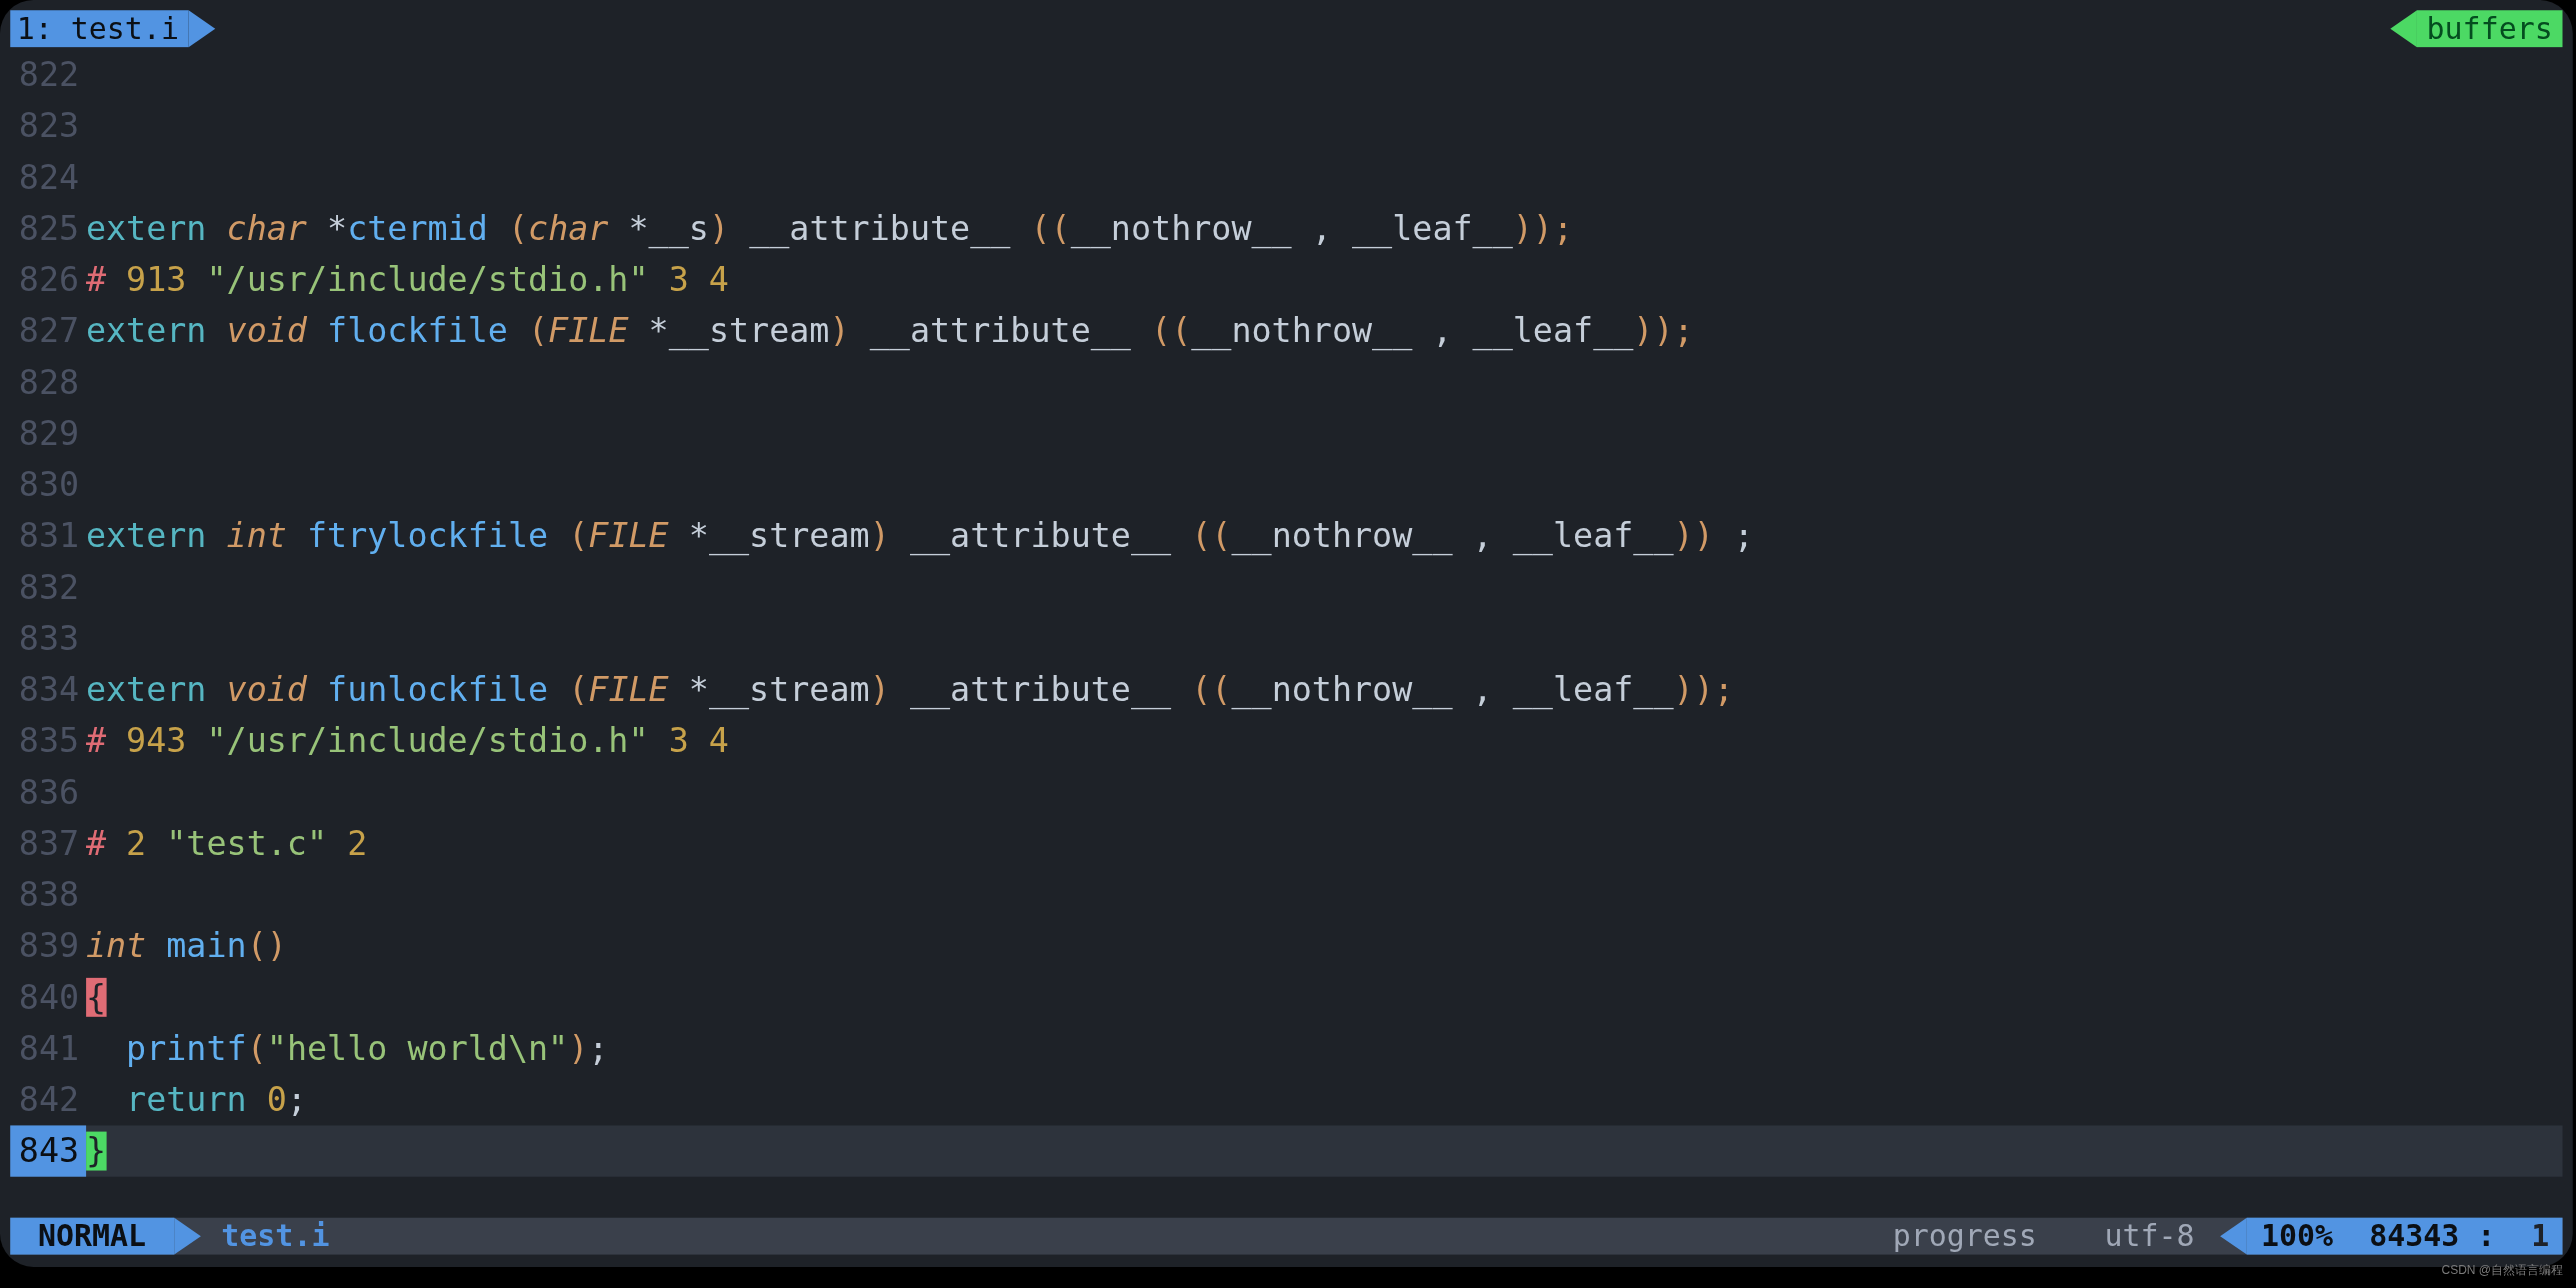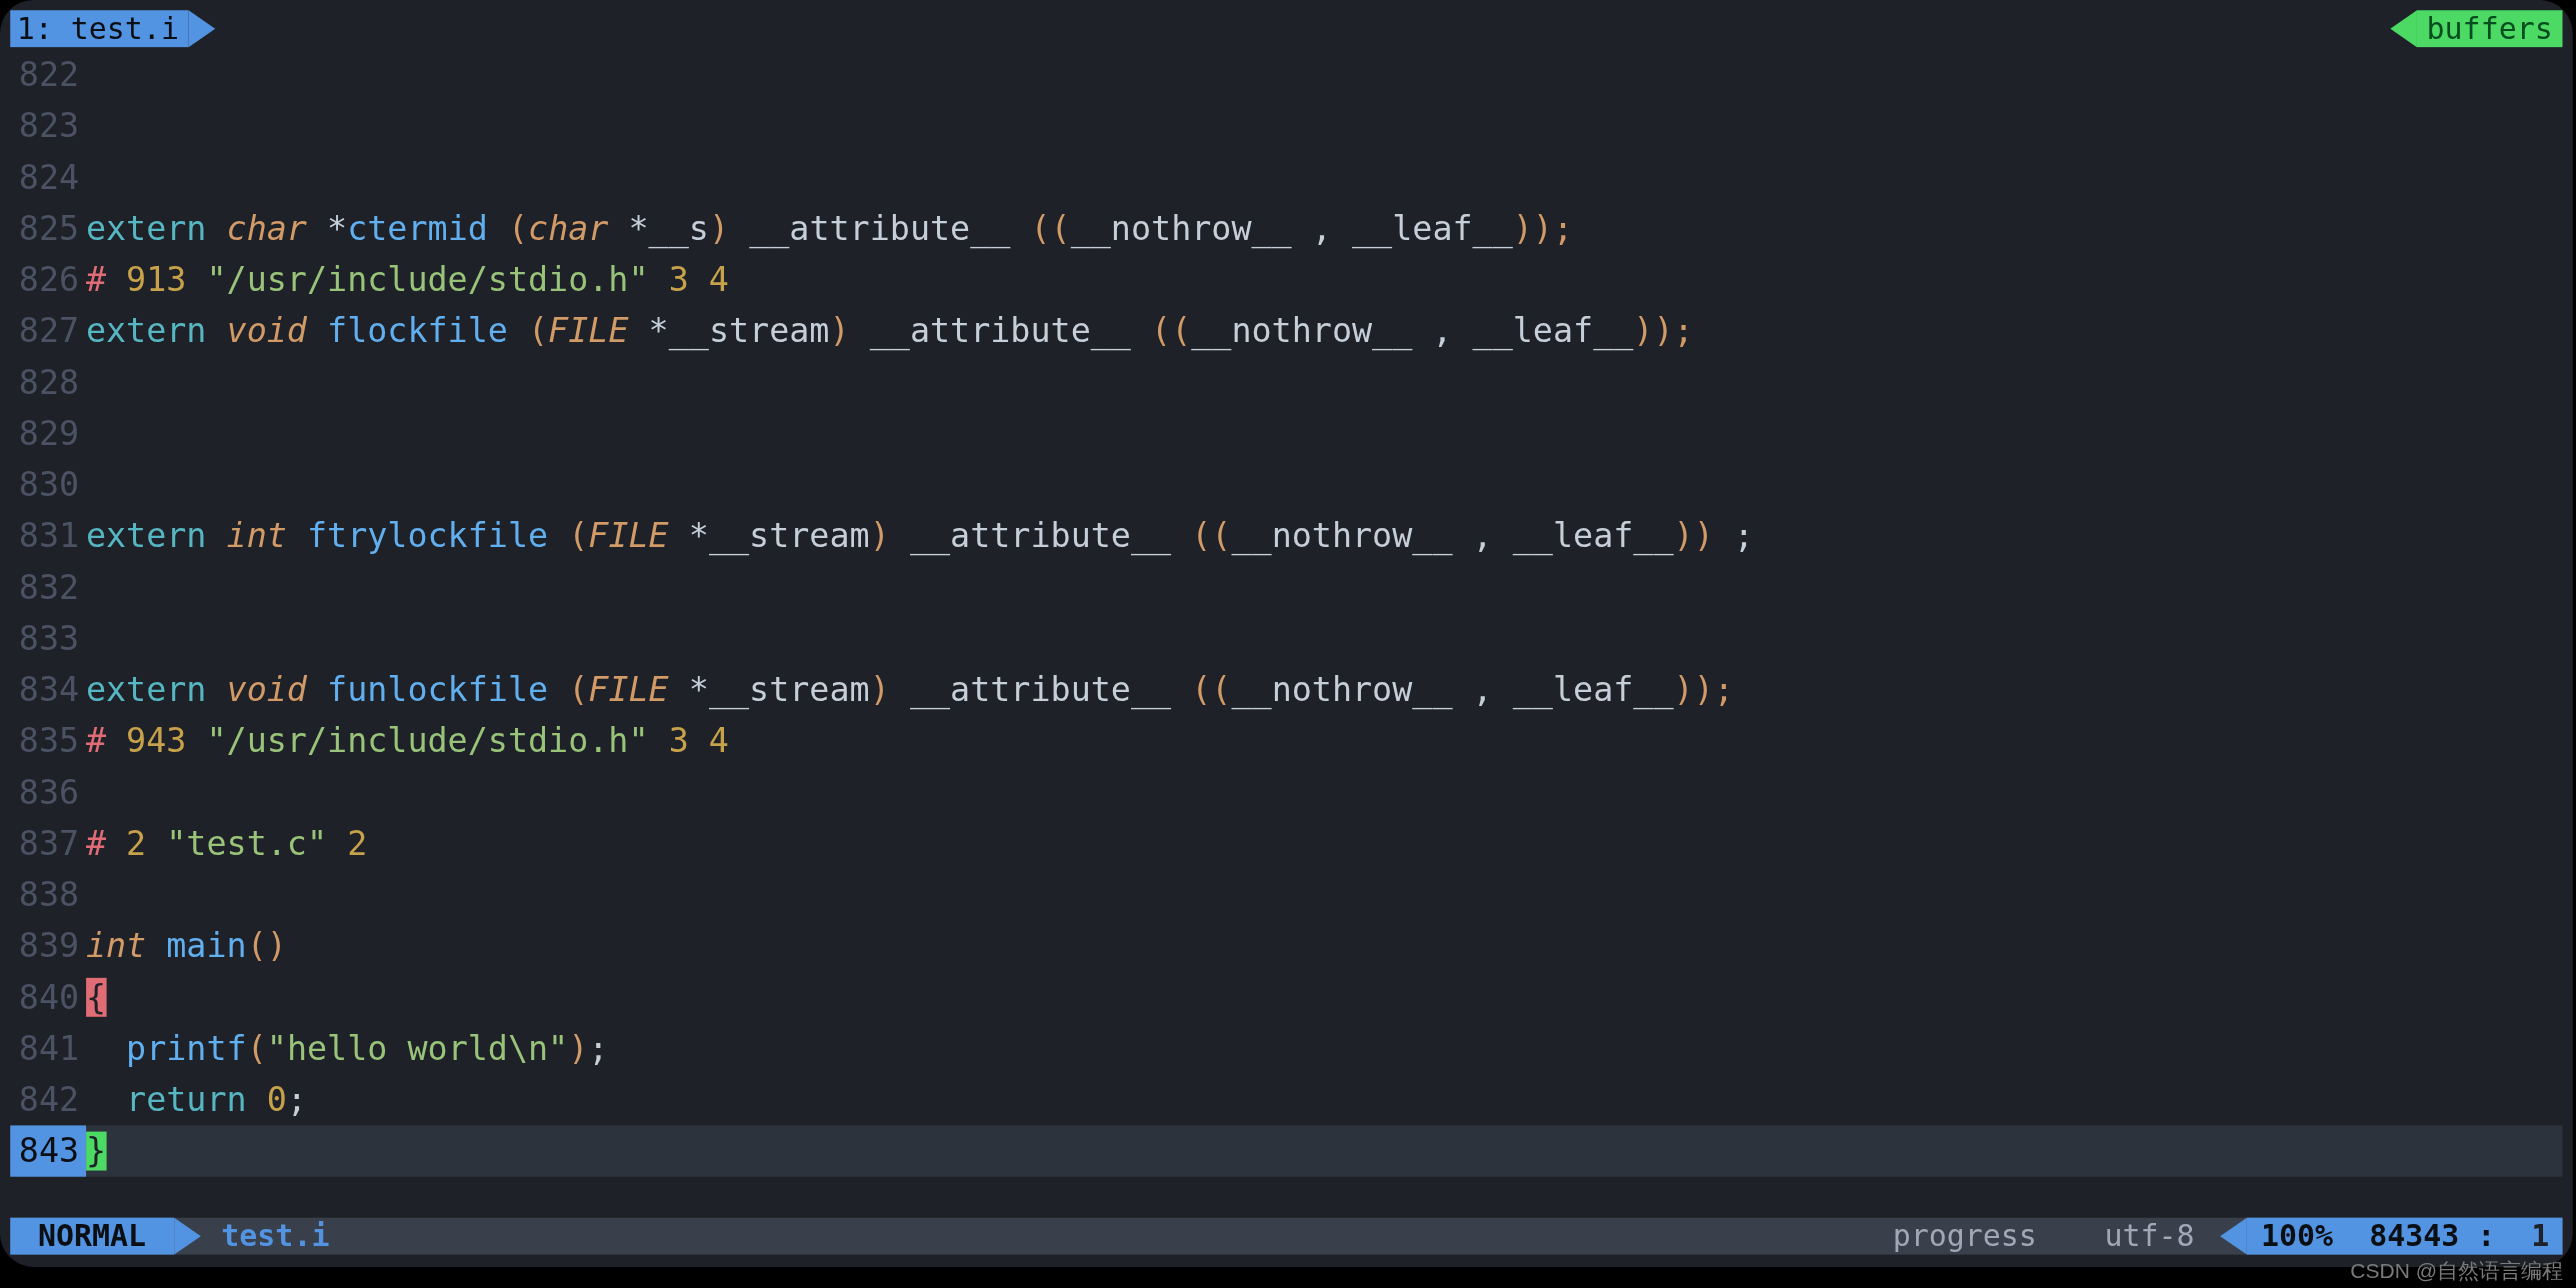--- a/index.html
+++ b/index.html
@@ -116,21 +116,21 @@
   }
   .seg-right::before{
     content:""; position:absolute; left:-13px; top:0;
     border-top:9px solid transparent;
     border-bottom:9px solid transparent;
     border-right:13px solid #5294e2;
   }
   .seg-right .col { color:#1e2228; font-weight:bold;}
   .watermark{
     position:absolute; right:13px; bottom:4.9px;
-    font-size:21px; color:#7a7a7a; font-family:sans-serif;
+    font-size:12px; color:#7a7a7a; font-family:sans-serif;
   }
 </style>
 </head>
 <body>
 
 <div class="frame">
 
   <div class="tabs-row">
     <div class="tab-left"> 1: test.i </div>
     <div class="tab-right"> buffers </div>

